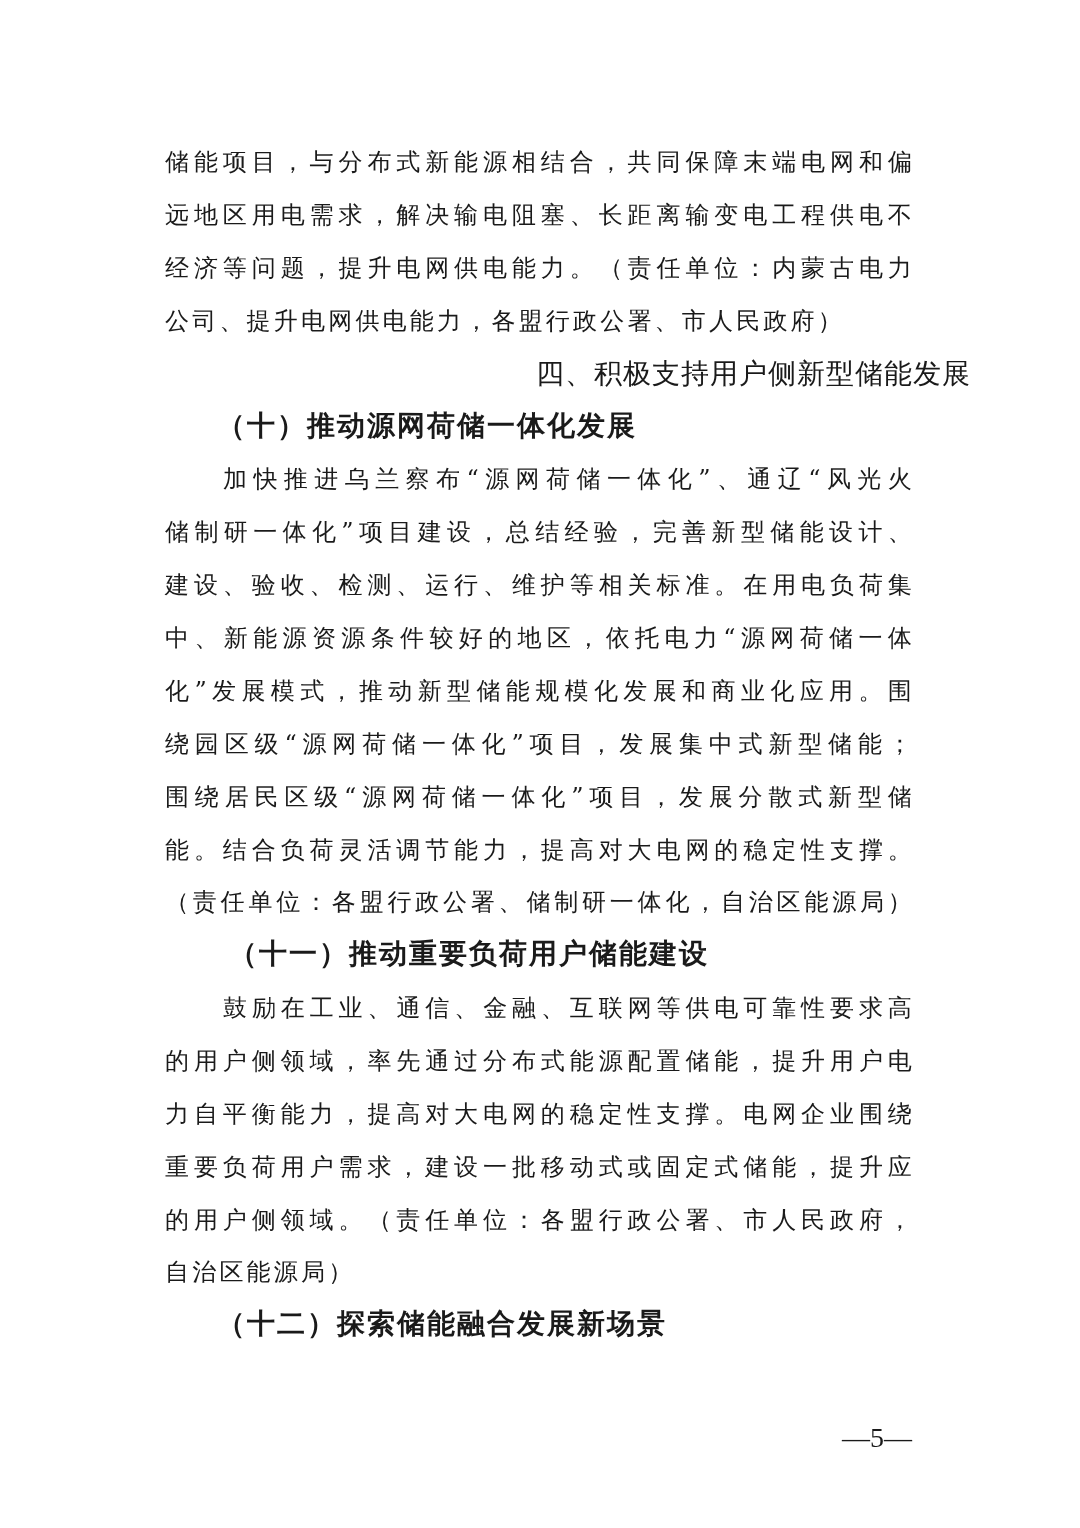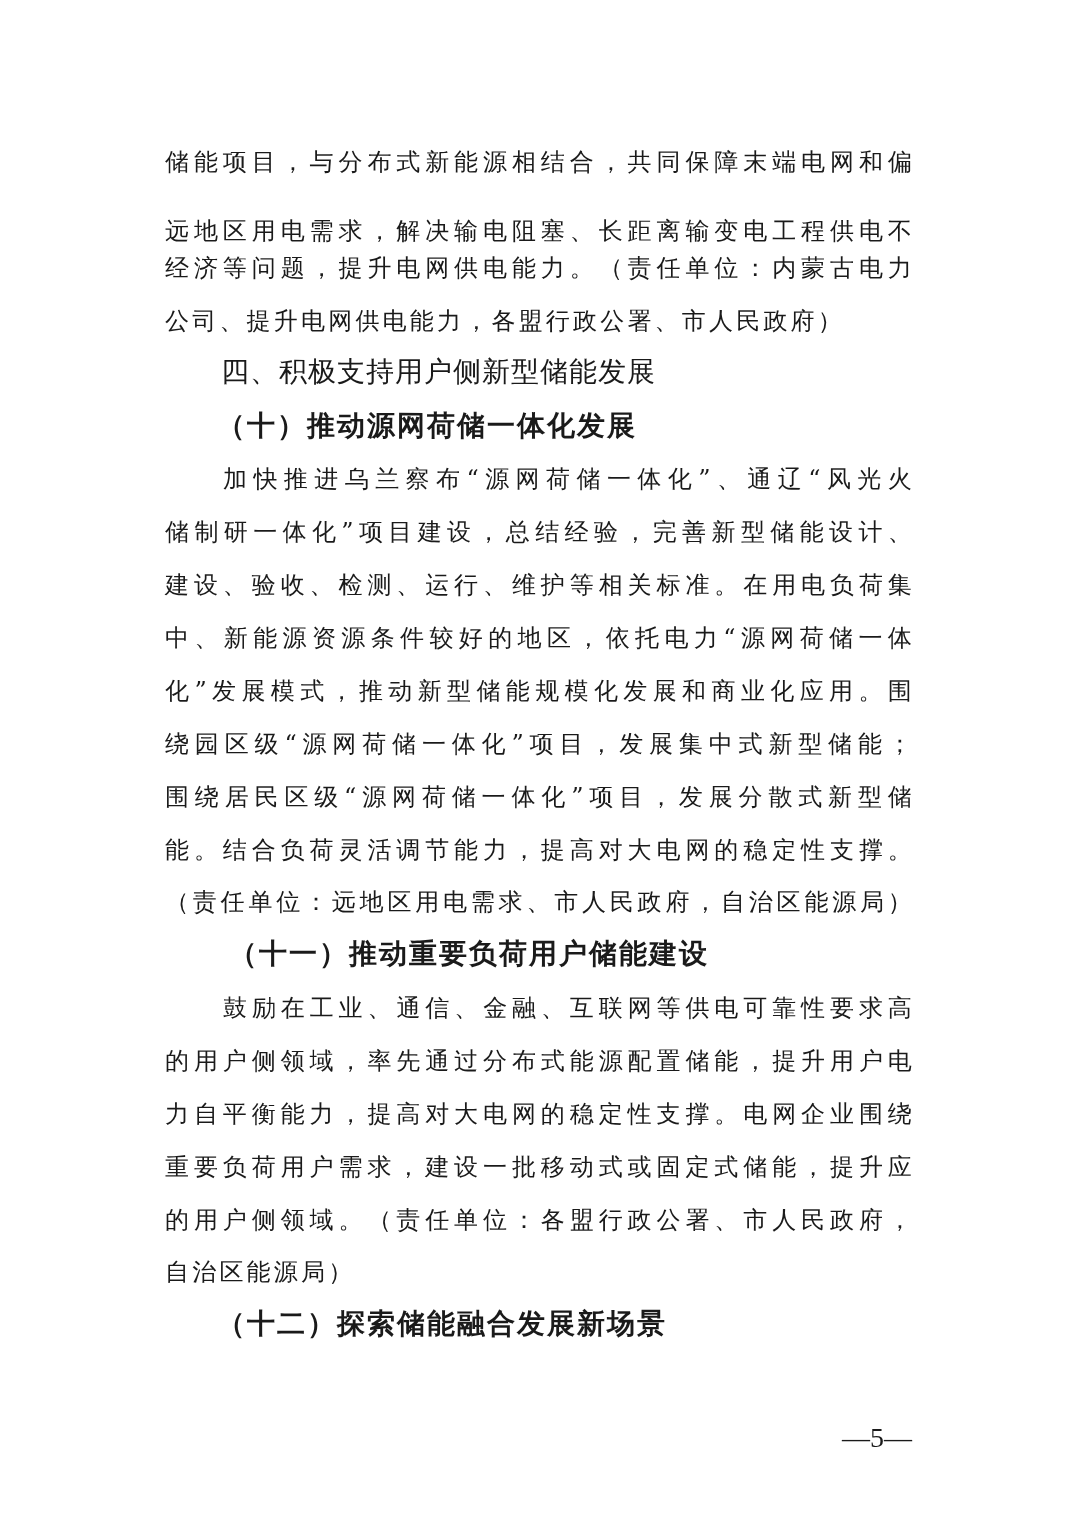--- a/index.html
+++ b/index.html
@@ -30,23 +30,24 @@
       font-size: 24px;
       letter-spacing: 3.2px;
       white-space: nowrap;
       overflow: visible;
     }
     .justify {
       text-align: justify;
       text-align-last: justify;
     }
     .heading1 {
-      font-family: Liberation Mono, monospace;
+      font-family: Liberation Serif, serif;
       font-size: 28px;
       letter-spacing: 1px;
+      text-align: right;
     }
     .heading2 {
       font-family: Liberation Serif, serif;
       font-weight: bold;
       font-size: 28px;
       letter-spacing: 2px;
     }
     .indent { left: 58px; width: 692px; }
     .indent-h { left: 56px; }
     .page-number {
@@ -58,36 +59,36 @@
       letter-spacing: 0;
       color: #1a1a1a;
     }
   </style>
 </head>
 <body>
 
 <div class="page">
 
   <div class="line justify" style="top:136px">储能项目，与分布式新能源相结合，共同保障末端电网和偏</div>
-  <div class="line justify" style="top:205px">远地区用电需求，解决输电阻塞、长距离输变电工程供电不</div>
+  <div class="line justify" style="top:189px">远地区用电需求，解决输电阻塞、长距离输变电工程供电不</div>
   <div class="line justify" style="top:242px">经济等问题，提升电网供电能力。（责任单位：内蒙古电力</div>
   <div class="line" style="top:295px">公司、提升电网供电能力，各盟行政公署、市人民政府）</div>
 
   <div class="line heading1 indent-h" style="top:348px">四、积极支持用户侧新型储能发展</div>
 
   <div class="line heading2 indent-h" style="left:52px; top:400px">（十）推动源网荷储一体化发展</div>
   <div class="line justify indent" style="top:453px">加快推进乌兰察布“源网荷储一体化”、通辽“风光火</div>
   <div class="line justify" style="top:506px">储制研一体化”项目建设，总结经验，完善新型储能设计、</div>
   <div class="line justify" style="top:559px">建设、验收、检测、运行、维护等相关标准。在用电负荷集</div>
   <div class="line justify" style="top:612px">中、新能源资源条件较好的地区，依托电力“源网荷储一体</div>
   <div class="line justify" style="top:665px">化”发展模式，推动新型储能规模化发展和商业化应用。围</div>
   <div class="line justify" style="top:718px">绕园区级“源网荷储一体化”项目，发展集中式新型储能；</div>
   <div class="line justify" style="top:771px">围绕居民区级“源网荷储一体化”项目，发展分散式新型储</div>
   <div class="line justify" style="top:824px">能。结合负荷灵活调节能力，提高对大电网的稳定性支撑。</div>
-  <div class="line justify" style="top:876px">（责任单位：远地区用电需求、市人民政府，自治区能源局）</div>
+  <div class="line justify" style="top:876px">（责任单位：各盟行政公署、储制研一体化，自治区能源局）</div>
 
   <div class="line heading2 indent-h" style="left:64px; top:928px">（十一）推动重要负荷用户储能建设</div>
   <div class="line justify indent" style="top:982px">鼓励在工业、通信、金融、互联网等供电可靠性要求高</div>
   <div class="line justify" style="top:1035px">的用户侧领域，率先通过分布式能源配置储能，提升用户电</div>
   <div class="line justify" style="top:1088px">力自平衡能力，提高对大电网的稳定性支撑。电网企业围绕</div>
   <div class="line justify" style="top:1141px">重要负荷用户需求，建设一批移动式或固定式储能，提升应</div>
   <div class="line justify" style="top:1194px">的用户侧领域。（责任单位：各盟行政公署、市人民政府，</div>
   <div class="line" style="top:1246px">自治区能源局）</div>
 
   <div class="line heading2 indent-h" style="left:52px; top:1298px">（十二）探索储能融合发展新场景</div>

